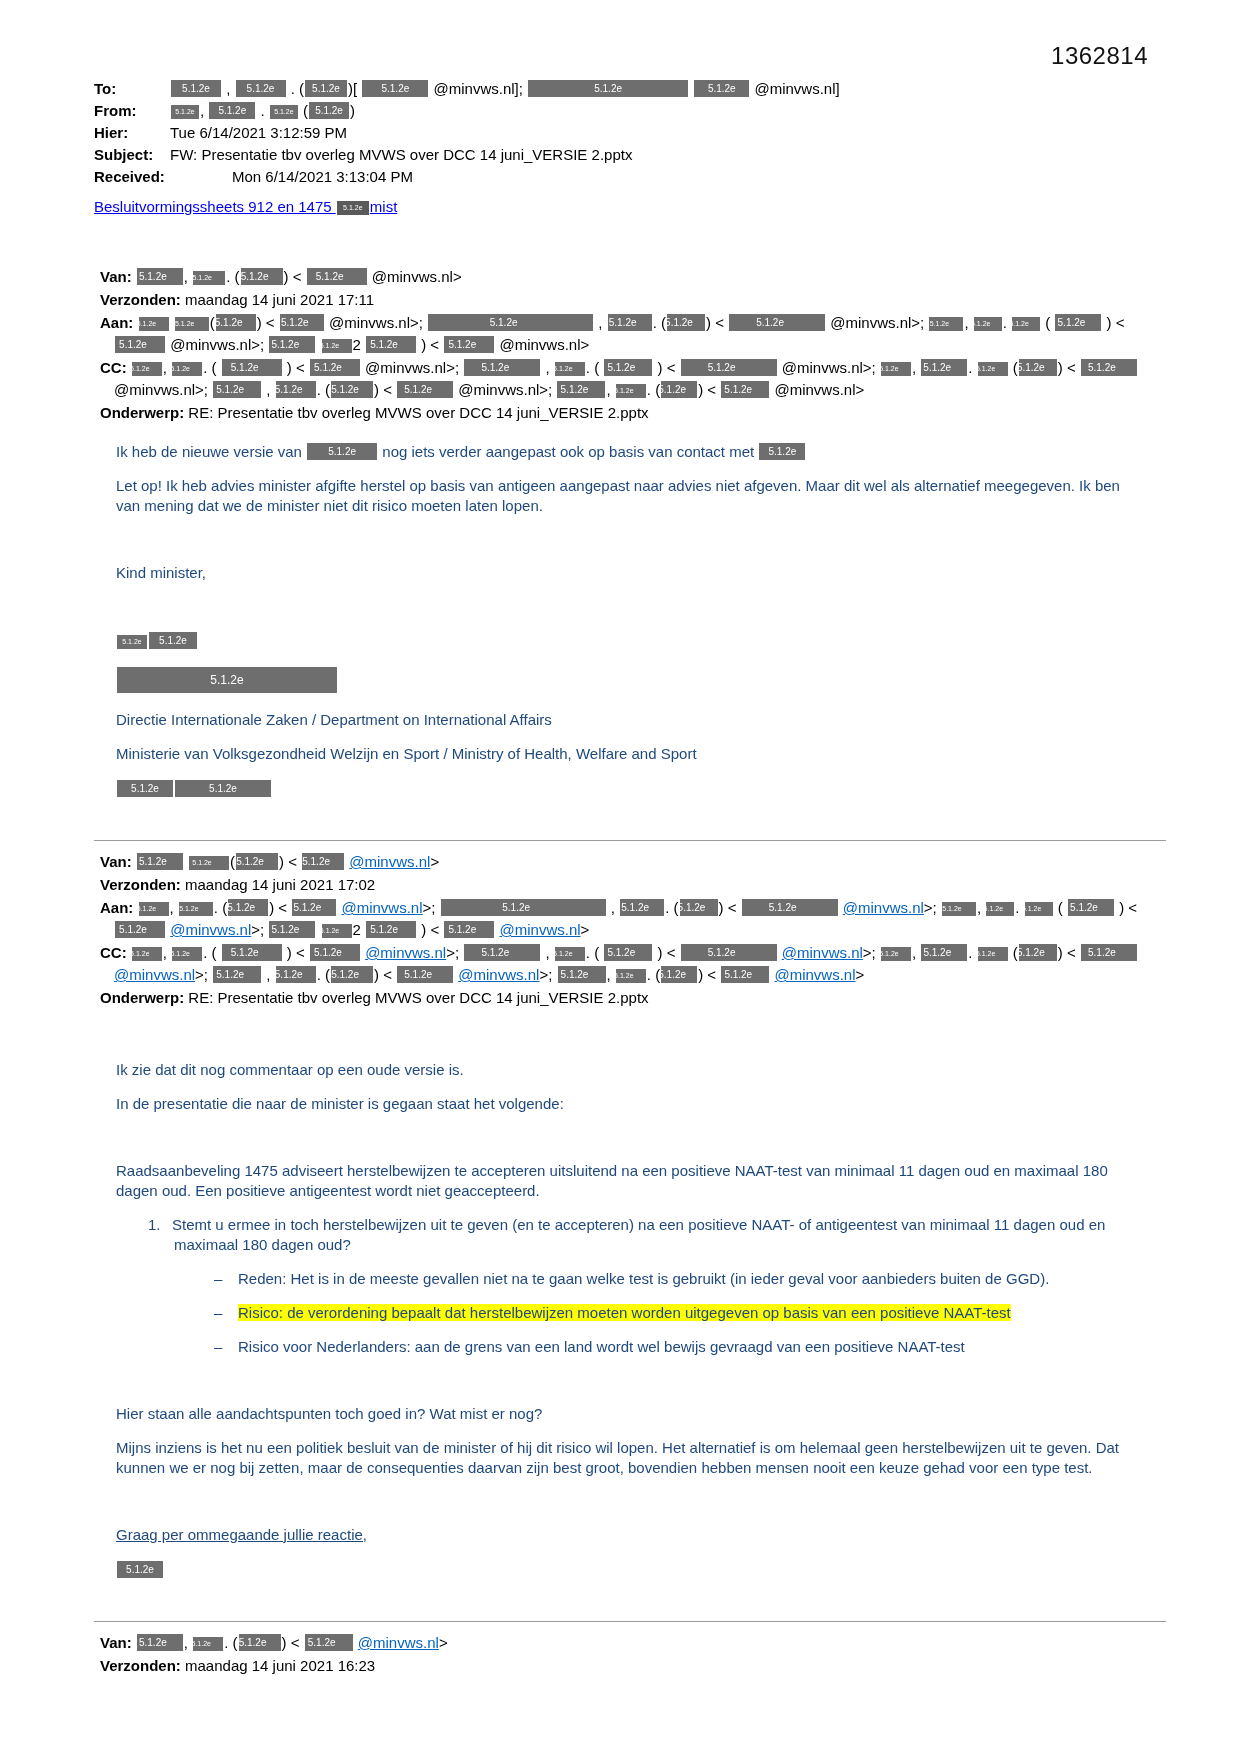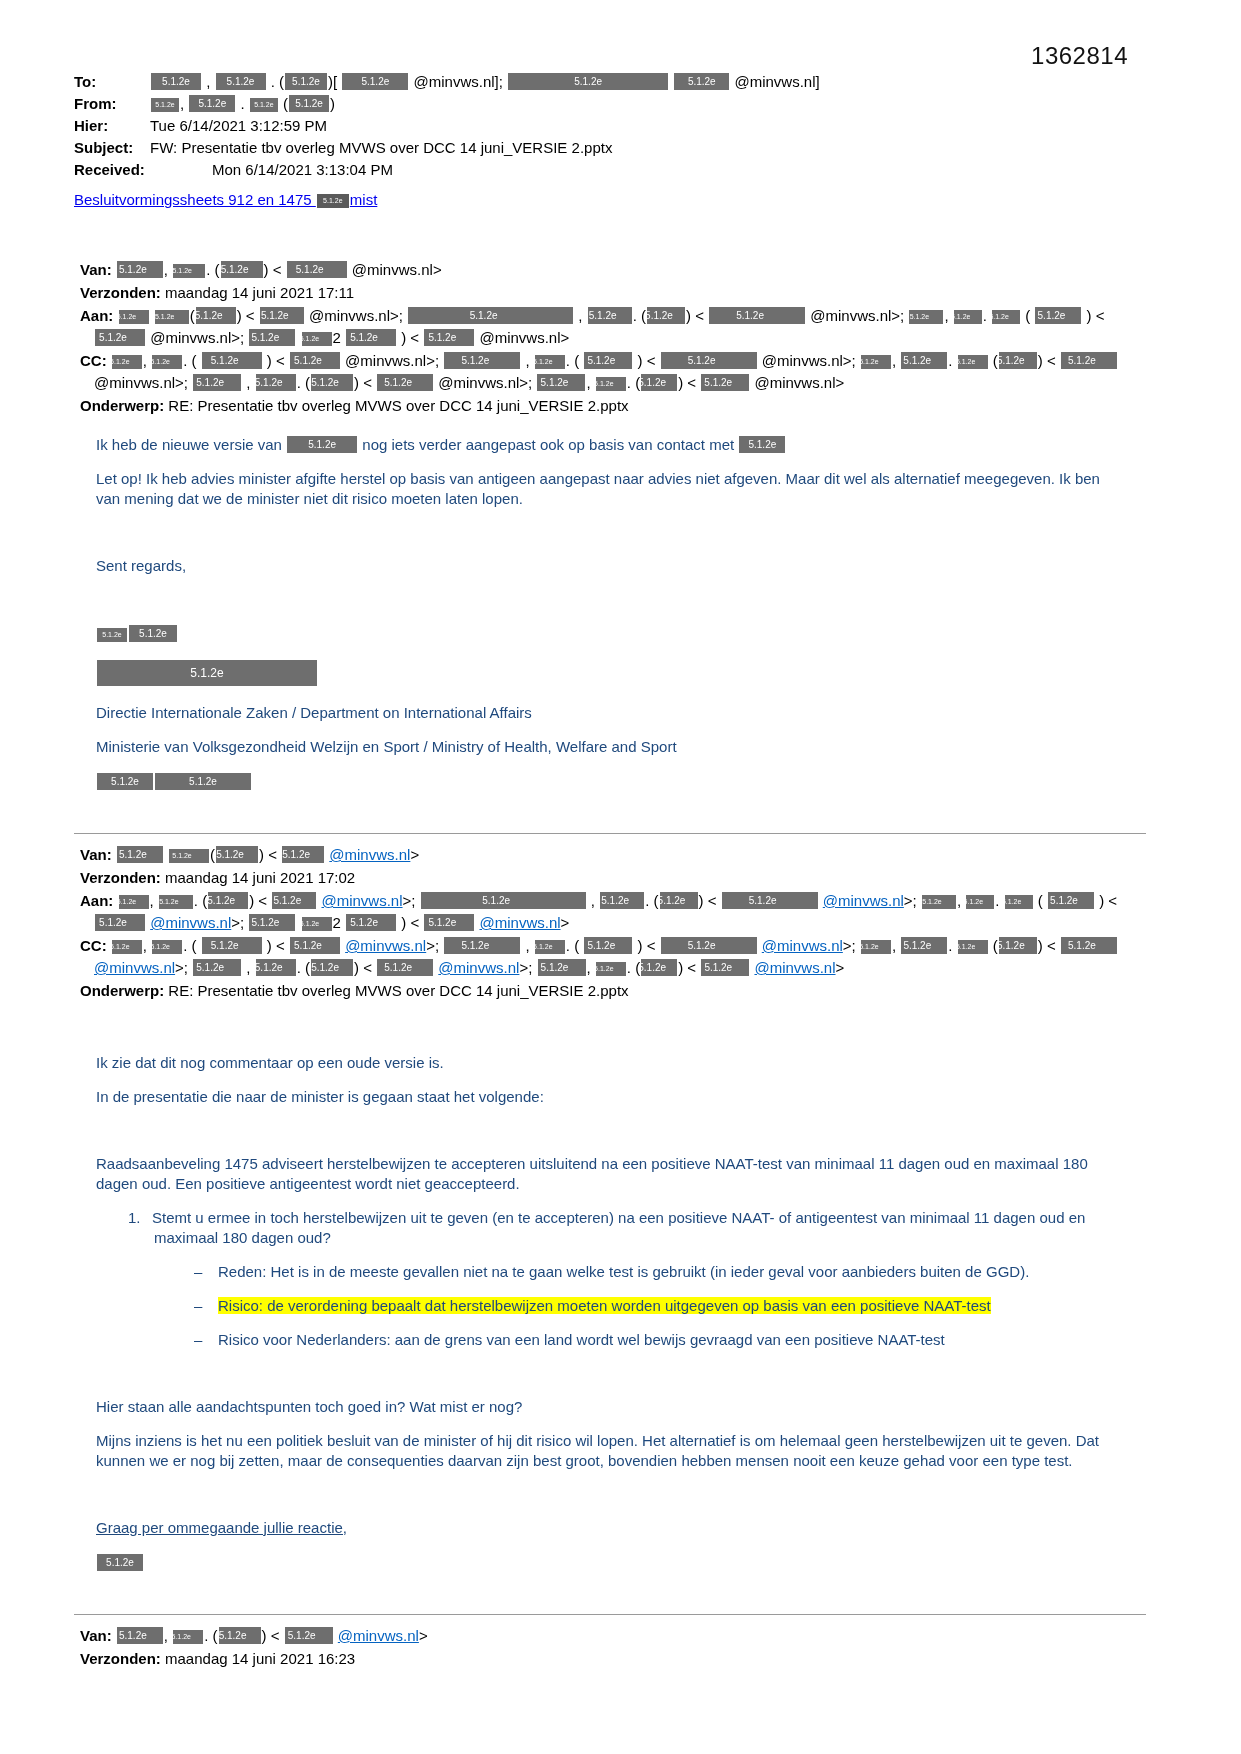--- a/index.html
+++ b/index.html
@@ -4,32 +4,32 @@
 <style>
   html,body { margin:0; padding:0; background:#ffffff; }
   .page {
     position:relative;
     width:1241px; height:1754px;
     background:#ffffff;
     font-family:"Liberation Sans", sans-serif;
     color:#000;
     overflow:hidden;
   }
-  .content { position:absolute; left:74px; top:42px; width:1072px; }
+  .content { position:absolute; left:94px; top:42px; width:1072px; }
 
   .doc-number {
     text-align:right;
     font-size:24px;
     letter-spacing:0.5px;
     color:#121212;
     padding-right:18px;
   }
 
   
-  .msg-header { margin-top:1px; font-size:15px; color:#000; }
+  .msg-header { margin-top:8px; font-size:15px; color:#000; }
   .mrow { display:flex; line-height:21px; margin-bottom:1px; }
   .mrow .flabel { flex:0 0 76px; font-weight:bold; }
   .mrow .fval { flex:1 1 auto; }
 
   .attachment-link {
     display:inline-block;
     margin-top:10px;
     font-size:15px;
     color:#0000EE;
     text-decoration:underline;
@@ -115,21 +115,21 @@
         <div class="email email-gap-top">
           <div class="ehrow"><span class="flabel">Van:</span><span> </span><span class="redact" style="width: 46px;">5.1.2e</span><span>, </span><span class="redact xs" style="width: 32px;">5.1.2e</span><span>. (</span><span class="redact" style="width: 42px;">5.1.2e</span><span>) &lt; </span><span class="redact" style="width: 60px;">5.1.2e</span><span> @minvws.nl&gt;</span></div>
           <div class="ehrow"><span class="flabel">Verzonden:</span><span> maandag 14 juni 2021 17:11</span></div>
           <div class="ehrow"><span class="flabel">Aan:</span><span> </span><span class="redact xs" style="width: 30px;">5.1.2e</span><span> </span><span class="redact xs" style="width: 34px;">5.1.2e</span><span>(</span><span class="redact" style="width: 40px;">5.1.2e</span><span>) &lt; </span><span class="redact" style="width: 44px;">5.1.2e</span><span> @minvws.nl&gt;; </span><span class="redact" style="width: 165px;">5.1.2e</span><span> , </span><span class="redact" style="width: 44px;">5.1.2e</span><span>. (</span><span class="redact" style="width: 38px;">5.1.2e</span><span>) &lt; </span><span class="redact" style="width: 96px;">5.1.2e</span><span> @minvws.nl&gt;; </span><span class="redact xs" style="width: 34px;">5.1.2e</span><span>, </span><span class="redact xs" style="width: 28px;">5.1.2e</span><span>. </span><span class="redact xs" style="width: 28px;">5.1.2e</span><span> ( </span><span class="redact" style="width: 46px;">5.1.2e</span><span> ) &lt; </span><span class="redact" style="width: 50px;">5.1.2e</span><span> @minvws.nl&gt;; </span><span class="redact" style="width: 46px;">5.1.2e</span><span> </span><span class="redact xs" style="width: 30px;">5.1.2e</span><span>2 </span><span class="redact" style="width: 50px;">5.1.2e</span><span> ) &lt; </span><span class="redact" style="width: 50px;">5.1.2e</span><span> @minvws.nl&gt;</span></div>
           <div class="ehrow"><span class="flabel">CC:</span><span> </span><span class="redact xs" style="width: 30px;">5.1.2e</span><span>, </span><span class="redact xs" style="width: 30px;">5.1.2e</span><span>. ( </span><span class="redact" style="width: 60px;">5.1.2e</span><span> ) &lt; </span><span class="redact" style="width: 50px;">5.1.2e</span><span> @minvws.nl&gt;; </span><span class="redact" style="width: 76px;">5.1.2e</span><span> , </span><span class="redact xs" style="width: 30px;">5.1.2e</span><span>. ( </span><span class="redact" style="width: 48px;">5.1.2e</span><span> ) &lt; </span><span class="redact" style="width: 96px;">5.1.2e</span><span> @minvws.nl&gt;; </span><span class="redact xs" style="width: 30px;">5.1.2e</span><span>, </span><span class="redact" style="width: 46px;">5.1.2e</span><span>. </span><span class="redact xs" style="width: 30px;">5.1.2e</span><span> (</span><span class="redact" style="width: 38px;">5.1.2e</span><span>) &lt; </span><span class="redact" style="width: 56px;">5.1.2e</span><span> @minvws.nl&gt;; </span><span class="redact" style="width: 48px;">5.1.2e</span><span> , </span><span class="redact" style="width: 40px;">5.1.2e</span><span>. (</span><span class="redact" style="width: 42px;">5.1.2e</span><span>) &lt; </span><span class="redact" style="width: 56px;">5.1.2e</span><span> @minvws.nl&gt;; </span><span class="redact" style="width: 48px;">5.1.2e</span><span>, </span><span class="redact xs" style="width: 30px;">5.1.2e</span><span>. (</span><span class="redact" style="width: 36px;">5.1.2e</span><span>) &lt; </span><span class="redact" style="width: 48px;">5.1.2e</span><span> @minvws.nl&gt;</span></div>
           <div class="ehrow"><span class="flabel">Onderwerp:</span><span> RE: Presentatie tbv overleg MVWS over DCC 14 juni_VERSIE 2.pptx</span></div>
           <div class="email-body">
             <div class="line"><span>Ik heb de nieuwe versie van </span><span class="redact" style="width: 70px;">5.1.2e</span><span> nog iets verder aangepast ook op basis van contact met </span><span class="redact" style="width: 46px;">5.1.2e</span></div>
             <div class="line"><span>Let op! Ik heb advies minister afgifte herstel op basis van antigeen aangepast naar advies niet afgeven. Maar dit wel als alternatief meegegeven. Ik ben van mening dat we de minister niet dit risico moeten laten lopen.</span></div>
             <div class="spacer"></div>
-            <div class="line"><span>Sent regards,</span></div>
+            <div class="line"><span>Kind minister,</span></div>
             <div class="spacer"></div>
             <div class="line boxrow"><span class="redact xs" style="width: 30px;">5.1.2e</span><span class="redact" style="width: 48px;">5.1.2e</span></div>
             <div class="line boxrow"><span class="redact lg bigbox" style="width: 220px;">5.1.2e</span></div>
             <div class="line"><span>Directie Internationale Zaken / Department on International Affairs</span></div>
             <div class="line"><span>Ministerie van Volksgezondheid Welzijn en Sport / Ministry of Health, Welfare and Sport</span></div>
             <div class="line boxrow"><span class="redact" style="width: 56px;">5.1.2e</span><span class="redact" style="width: 96px;">5.1.2e</span></div>
           </div>
         </div>
         <div class="divider"></div>
         <div class="email">

